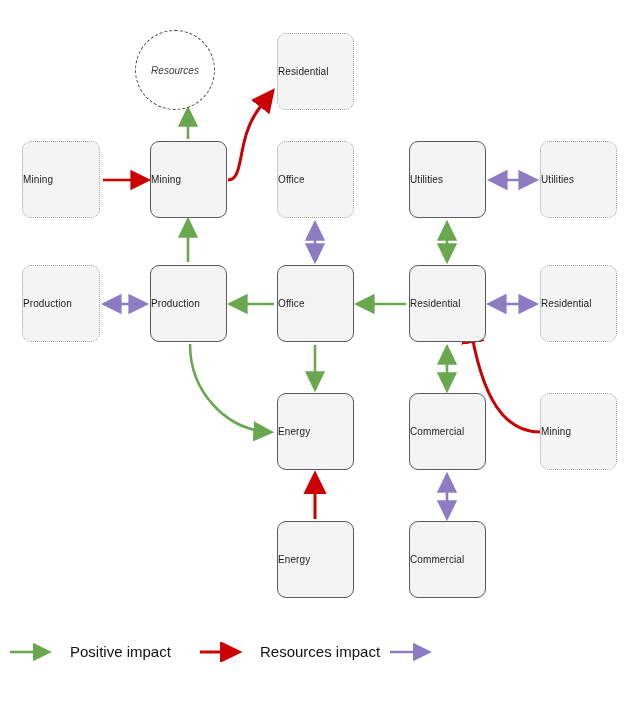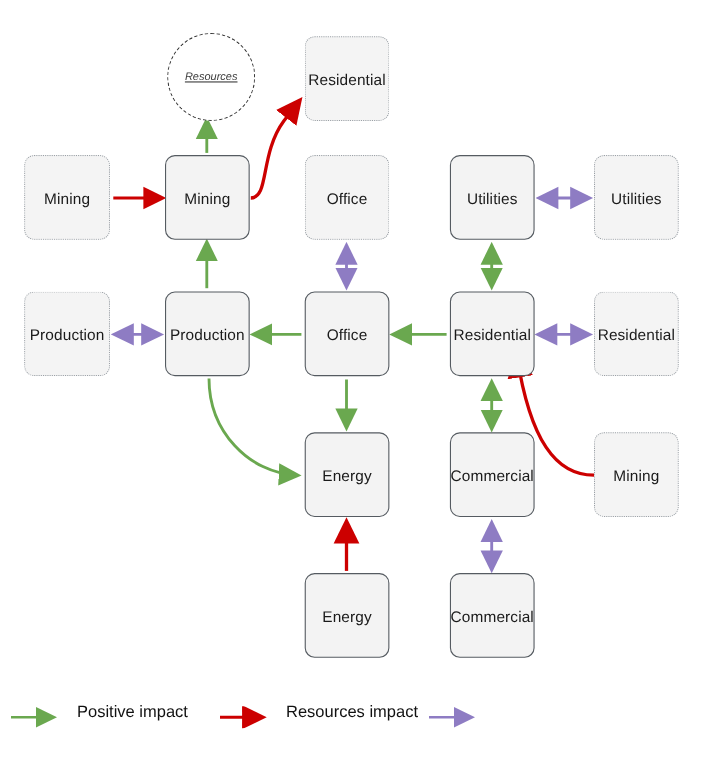--- a/index.html
+++ b/index.html
@@ -6,38 +6,38 @@
   body{
     width:640px;height:713px;background:#ffffff;
     font-family:"Liberation Sans","DejaVu Sans",sans-serif;
     overflow:hidden;position:relative;
   }
   #canvas{position:absolute;left:0;top:0;width:640px;height:713px;}
   svg.edges{position:absolute;left:0;top:0;width:640px;height:713px;pointer-events:none;}
 
   .node{
     position:absolute;box-sizing:border-box;
-    display:flex;align-items:center;justify-content:center;
+    display:flex;align-items:center;justify-content:flex-start;
     background:#f3f3f3;color:#1a1a1a;
-    font-size:14px;letter-spacing:.1px;text-align:center;
+    font-size:10px;letter-spacing:.1px;text-align:center;
     border-radius:9px;
   }
   .node.solid{border:1.4px solid #555b61;}
   .node.ghost{border:1.4px dotted #9aa0a6;background:#f4f4f4;}
 
   .circle-node{
     position:absolute;box-sizing:border-box;
     width:80px;height:80px;border-radius:50%;
     border:1.5px dashed #3a3a3a;background:#ffffff;
     display:flex;align-items:center;justify-content:center;
     font-size:10px;font-style:italic;color:#3a3a3a;
   }
 
   #legend{position:absolute;left:0;top:628px;width:640px;height:85px;}
-  .legend-item{position:absolute;display:flex;align-items:flex-start;}
+  .legend-item{position:absolute;display:flex;align-items:flex-end;}
   .legend-swatch{width:52px;height:20px;flex:0 0 52px;margin-top:4px;}
   .legend-text{
     font-size:15px;line-height:1.32;color:#111;
     margin-left:10px;max-width:150px;
   }
   #li-pos{left:8px;top:10px;}
   #li-neg{left:198px;top:10px;}
   #li-crowd{left:388px;top:10px;}
 </style>
 </head>
@@ -95,21 +95,21 @@
       <line x1="447" y1="348" x2="447" y2="389" stroke="#6aa84f" marker-end="url(#ah-green)" marker-start="url(#ah-green-start)"></line>
 
       <path d="M540,432 C505,432 482,400 470,324" stroke="#cc0000" stroke-width="3" marker-end="url(#ah-red)"></path>
 
       <line x1="315" y1="519" x2="315" y2="475" stroke="#cc0000" stroke-width="3" marker-end="url(#ah-red)"></line>
 
       <line x1="447" y1="517" x2="447" y2="476" stroke="#8e7cc3" marker-end="url(#ah-purple)" marker-start="url(#ah-purple-start)"></line>
     </g>
   </svg>
 
-  <div class="circle-node" style="left:152px;top:30px;text-decoration:underline;">
+  <div class="circle-node" style="left:135px;top:30px;">
     <span>Resources</span>
   </div>
 
   <div class="node ghost" style="left:22px;top:141px;width:78px;height:77px;">
     <span>Mining</span>
     </div>
 
   <div class="node solid" style="left:150px;top:141px;width:77px;height:77px;">
     <span>Mining</span>
     </div>

